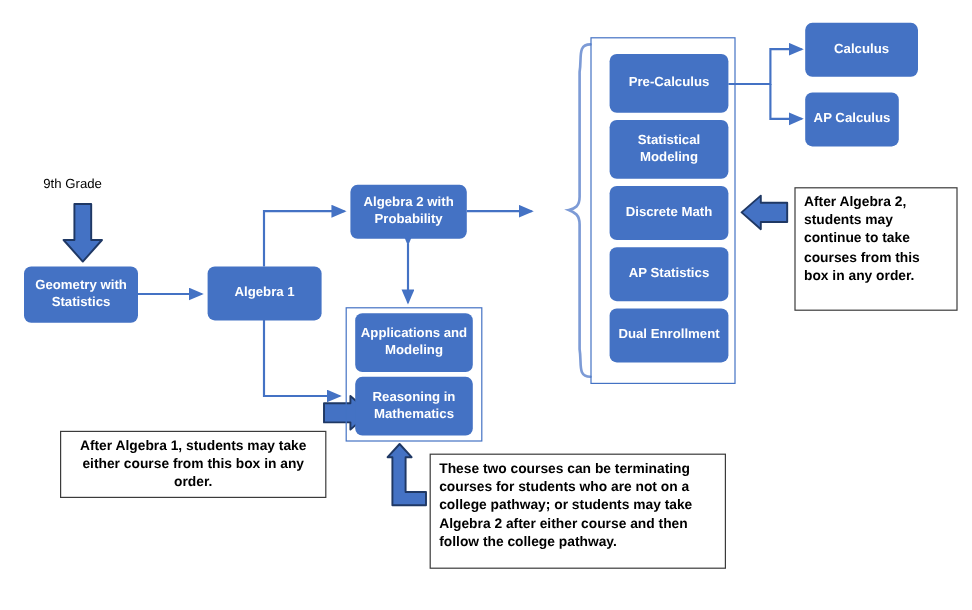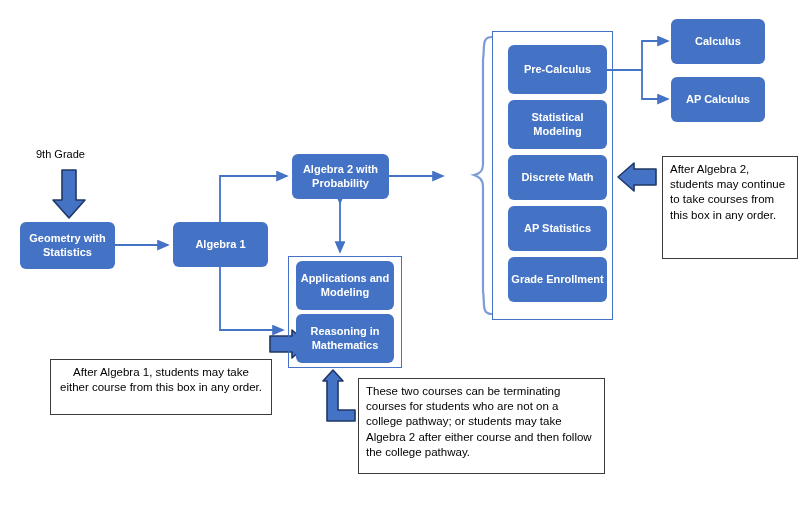--- a/index.html
+++ b/index.html
@@ -37,21 +37,21 @@
     border: 1.5px solid #4472C4;
     background: transparent;
     box-sizing: border-box;
   }
   .callout {
     position: absolute;
     border: 1.2px solid #3b3b3b;
     background: #ffffff;
     box-sizing: border-box;
     color: #000000;
-    font-weight: normal;
+    font-weight: bold;
     font-size: 11.5px;
     line-height: 1.32;
     padding: 5px 7px;
   }
   .callout.center { text-align: center; margin-top: 40px; }
   .callout.left { text-align: left; }
   .label-text {
     position: absolute;
     font-weight: normal;
     font-size: 11px;
@@ -147,25 +147,25 @@
   <div class="groupbox" style="left:492px; top:31px; width:121px; height:289px;"></div>
 
   <div class="node" style="left:508px; top:45px; width:99px; height:49px;">Pre-Calculus</div>
 
   <div class="node" style="left:508px; top:100px; width:99px; height:49px;">Statistical Modeling</div>
 
   <div class="node" style="left:508px; top:155px; width:99px; height:45px;">Discrete Math</div>
 
   <div class="node" style="left:508px; top:206px; width:99px; height:45px;">AP Statistics</div>
 
-  <div class="node" style="left:508px; top:257px; width:99px; height:45px;">Grade Enrollment</div>
+  <div class="node" style="left:508px; top:257px; width:99px; height:45px;">Dual Enrollment</div>
 
   <div class="node" style="left:671px; top:19px; width:94px; height:45px;">Calculus</div>
 
-  <div class="node" style="left:671px; top:77px; width:94px; height:45px;">AP Calculus</div>
+  <div class="node" style="left:671px; top:77px; width:78px; height:45px;">AP Calculus</div>
 
   <div class="callout left" style="left:662px; top:156px; width:136px; height:103px;">After Algebra 2, students may continue to take courses from this box in any order.</div>
 
   <div class="callout center" style="left:50px; top:319px; width:222px; height:56px;">After Algebra 1, students may take either course from this box in any order.</div>
 
   <div class="callout left" style="left:358px; top:378px; width:247px; height:96px;">These two courses can be terminating courses for students who are not on a college pathway; or students may take Algebra 2 after either course and then follow the college pathway.</div>
 
 </div>
 
 </body></html>

